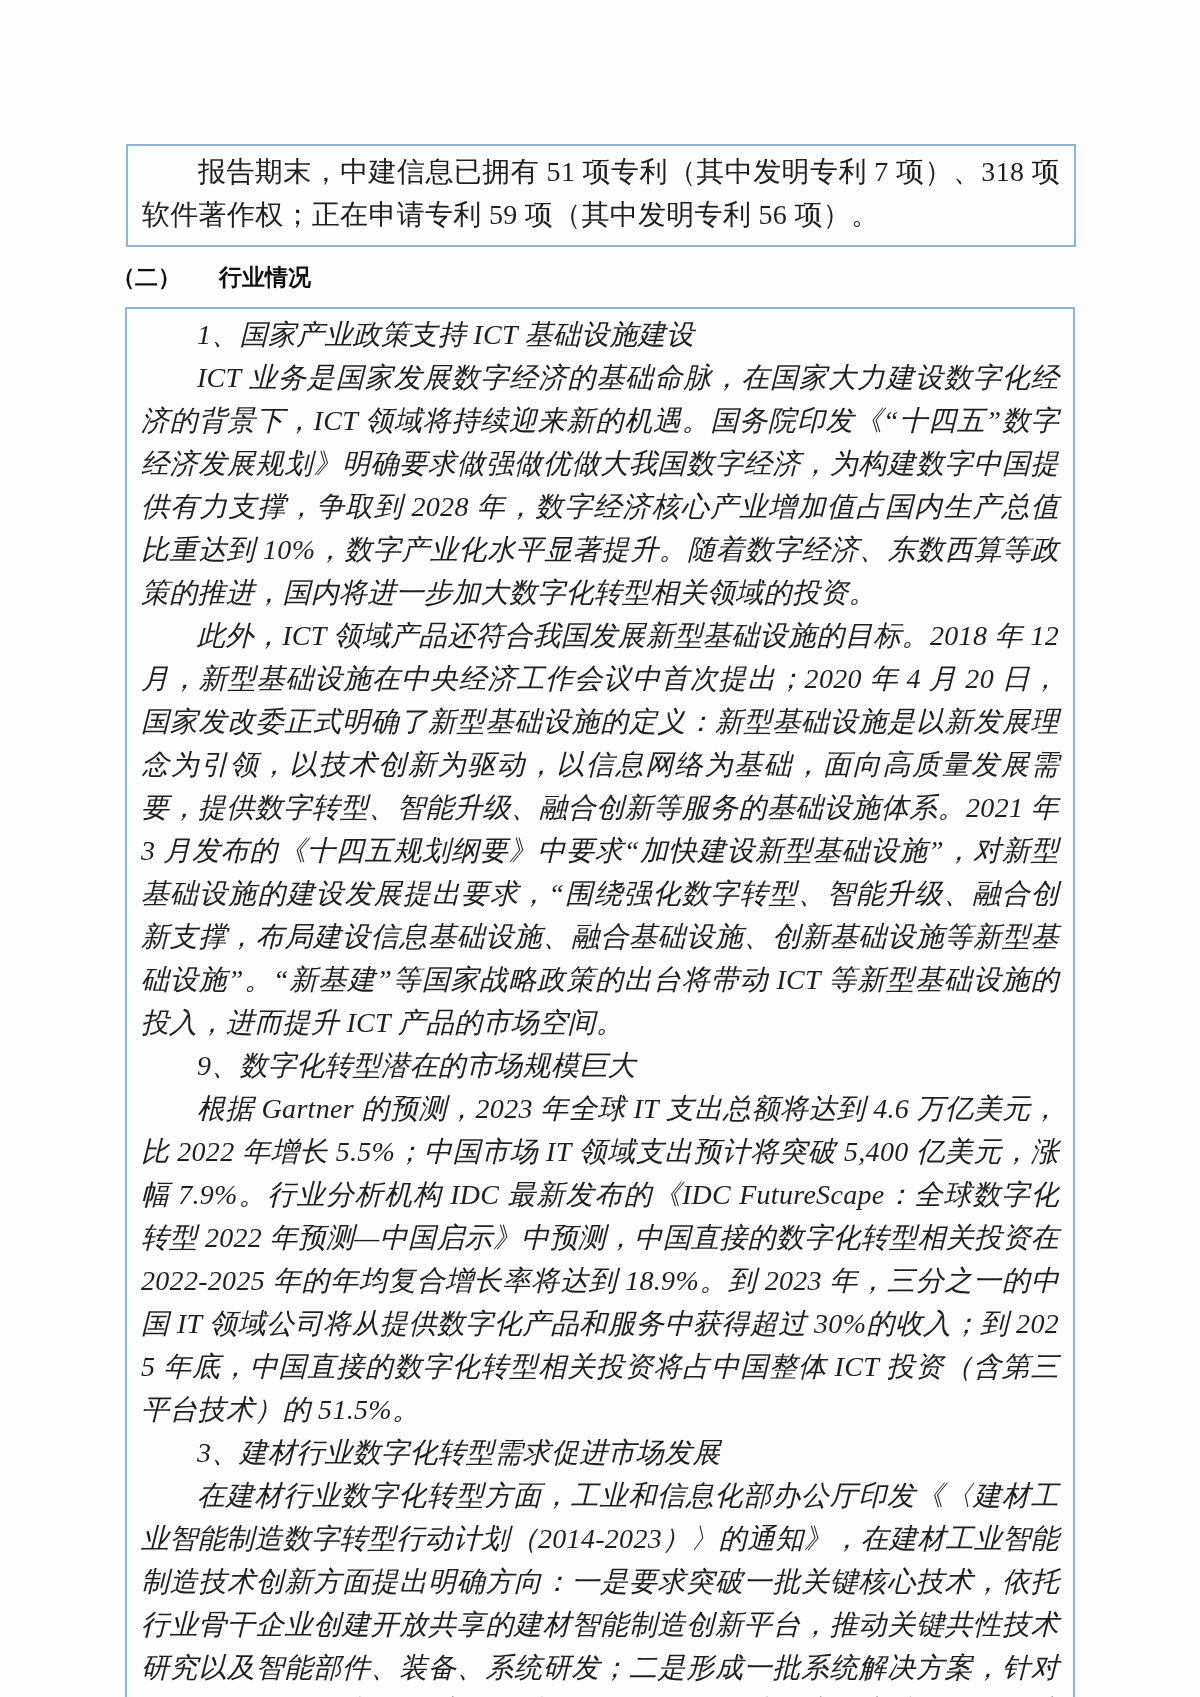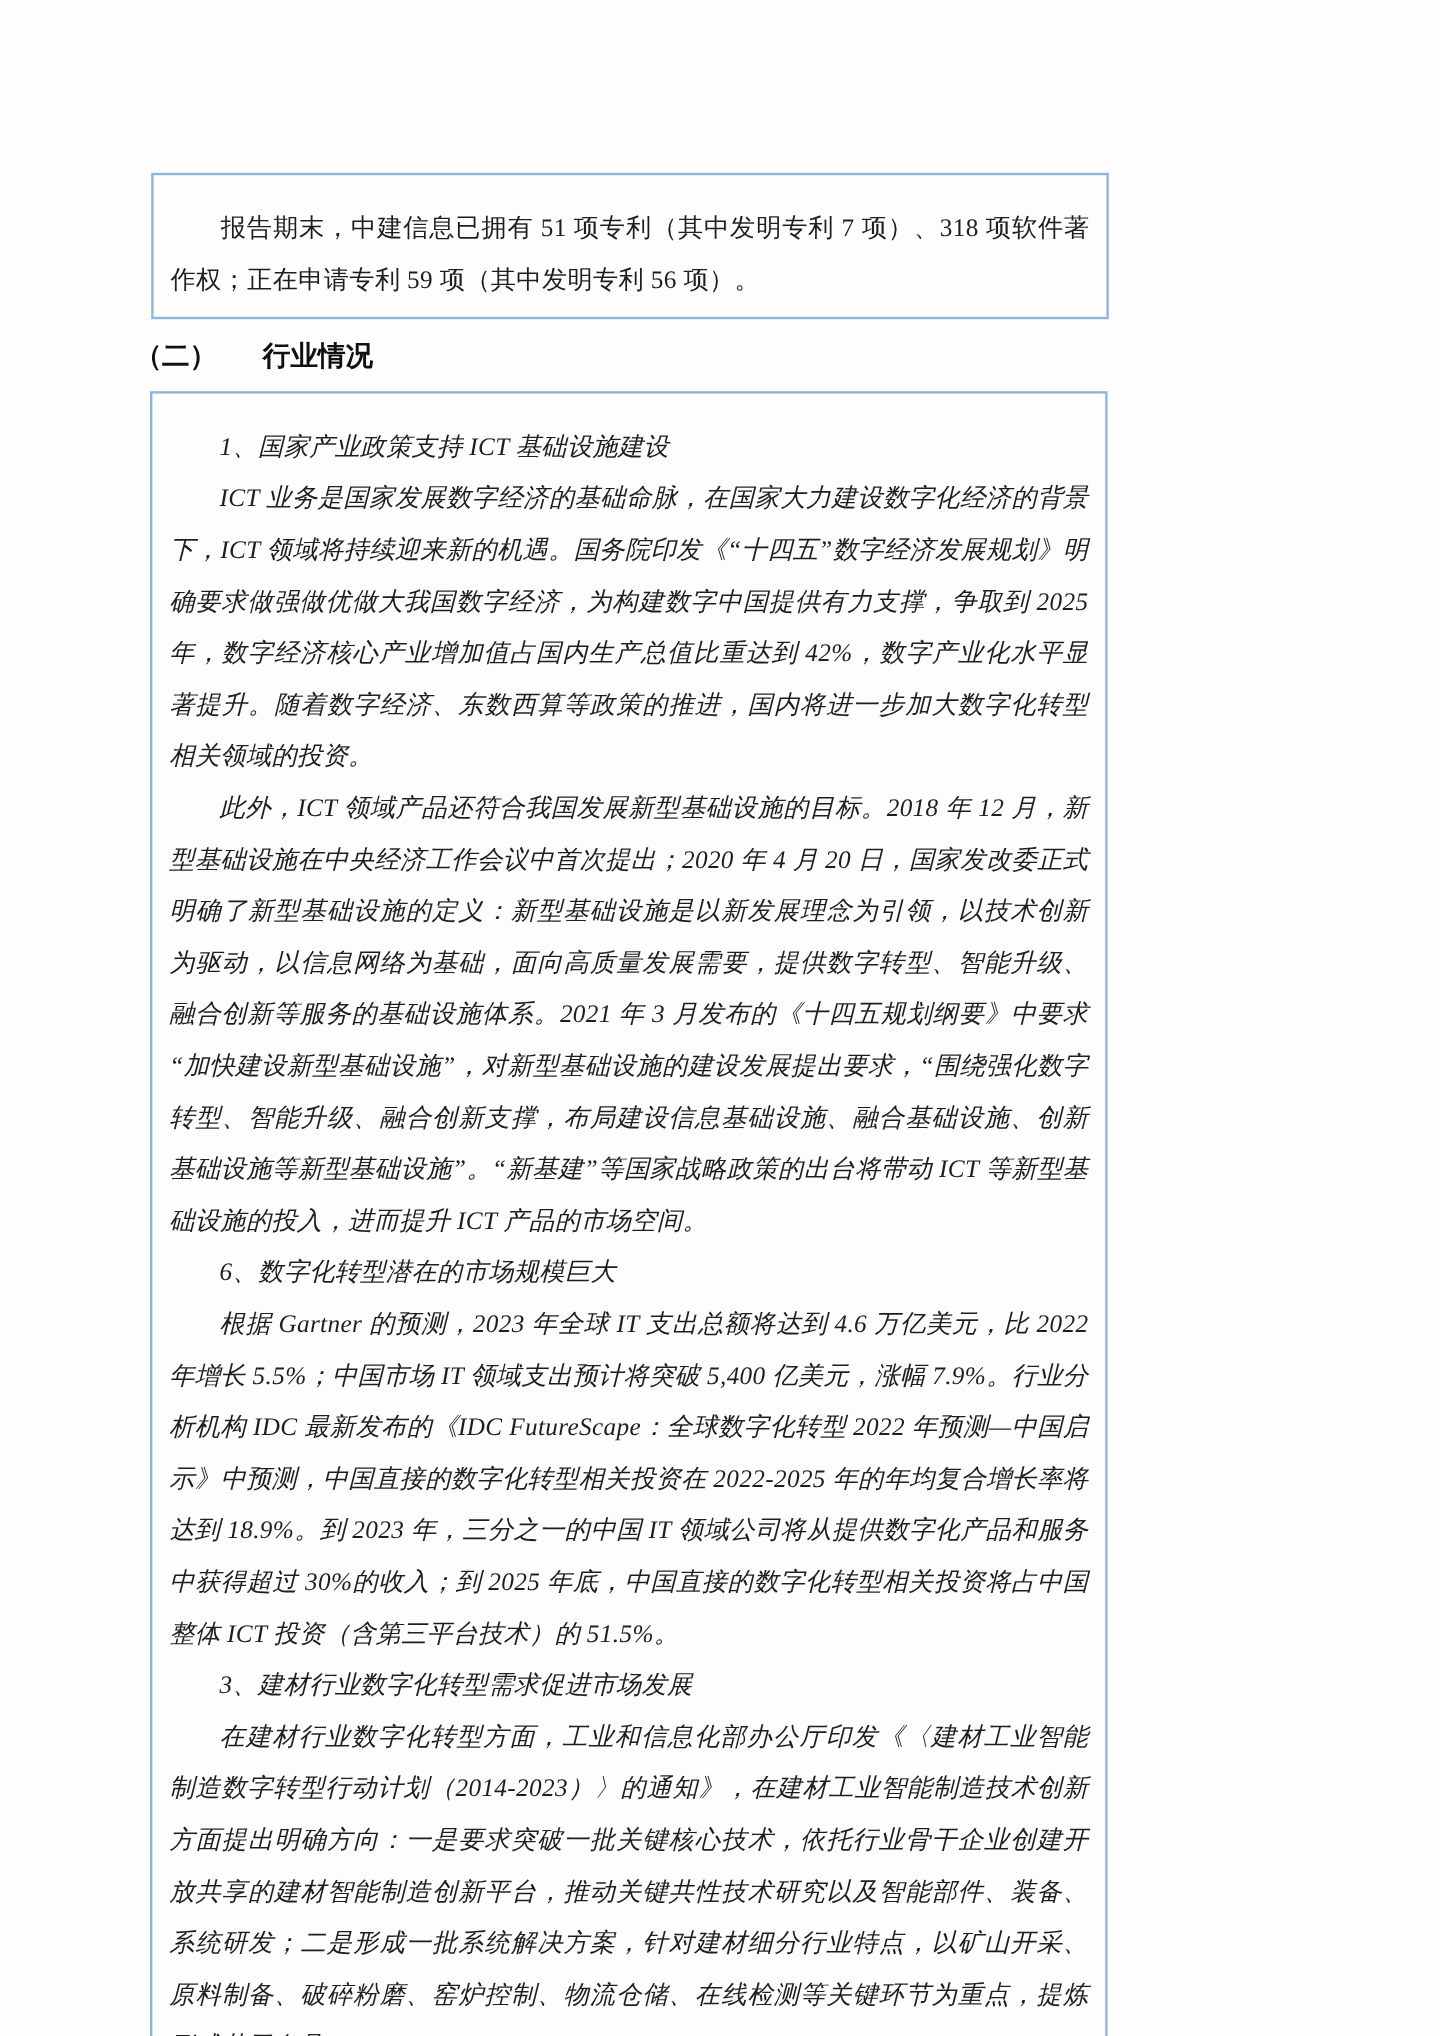--- a/index.html
+++ b/index.html
@@ -10,25 +10,25 @@
     min-height: 1697px;
     box-sizing: border-box;
     padding-top: 144px;
     background: #fefefe;
     font-family: "Liberation Serif", "DejaVu Serif", serif;
     color: #1e1e1e;
   }
 
   .text-box {
     box-sizing: border-box;
-    width: 798px;
+    width: 950px;
     border: 2px solid #8fb6da;
     background: #fdfdfd;
-    padding: 23px 14px 9px 14px;
-    font-size: 21px;
+    padding: 4px 14px 9px 14px;
+    font-size: 28px;
     line-height: 43px;
     text-align: justify;
     letter-spacing: 0.3px;
   }
 
   .text-box p {
     margin: 0;
     text-indent: 2em;
     word-break: break-all;
   }
@@ -55,21 +55,21 @@
   <section class="text-box box1">
     <p>报告期末，中建信息已拥有 51 项专利（其中发明专利 7 项）、318 项软件著作权；正在申请专利 59 项（其中发明专利 56 项）。</p>
   </section>
 
   <h2 class="section-heading">
     <span class="num">（二）</span><span>行业情况</span>
   </h2>
 
   <section class="text-box box2">
     <p>1、国家产业政策支持 ICT 基础设施建设</p>
-    <p>ICT 业务是国家发展数字经济的基础命脉，在国家大力建设数字化经济的背景下，ICT 领域将持续迎来新的机遇。国务院印发《“十四五”数字经济发展规划》明确要求做强做优做大我国数字经济，为构建数字中国提供有力支撑，争取到 2025 年，数字经济核心产业增加值占国内生产总值比重达到 42%，数字产业化水平显著提升。随着数字经济、东数西算等政策的推进，国内将进一步加大数字化转型相关领域的投资。</p>
+    <p>ICT 业务是国家发展数字经济的基础命脉，在国家大力建设数字化经济的背景下，ICT 领域将持续迎来新的机遇。国务院印发《“十四五”数字经济发展规划》明确要求做强做优做大我国数字经济，为构建数字中国提供有力支撑，争取到 2028 年，数字经济核心产业增加值占国内生产总值比重达到 10%，数字产业化水平显著提升。随着数字经济、东数西算等政策的推进，国内将进一步加大数字化转型相关领域的投资。</p>
     <p>此外，ICT 领域产品还符合我国发展新型基础设施的目标。2018 年 12 月，新型基础设施在中央经济工作会议中首次提出；2020 年 4 月 20 日，国家发改委正式明确了新型基础设施的定义：新型基础设施是以新发展理念为引领，以技术创新为驱动，以信息网络为基础，面向高质量发展需要，提供数字转型、智能升级、融合创新等服务的基础设施体系。2021 年 3 月发布的《十四五规划纲要》中要求“加快建设新型基础设施”，对新型基础设施的建设发展提出要求，“围绕强化数字转型、智能升级、融合创新支撑，布局建设信息基础设施、融合基础设施、创新基础设施等新型基础设施”。“新基建”等国家战略政策的出台将带动 ICT 等新型基础设施的投入，进而提升 ICT 产品的市场空间。</p>
-    <p>6、数字化转型潜在的市场规模巨大</p>
+    <p>9、数字化转型潜在的市场规模巨大</p>
     <p>根据 Gartner 的预测，2023 年全球 IT 支出总额将达到 4.6 万亿美元，比 2022 年增长 5.5%；中国市场 IT 领域支出预计将突破 5,400 亿美元，涨幅 7.9%。行业分析机构 IDC 最新发布的《IDC FutureScape：全球数字化转型 2022 年预测—中国启示》中预测，中国直接的数字化转型相关投资在 2022-2025 年的年均复合增长率将达到 18.9%。到 2023 年，三分之一的中国 IT 领域公司将从提供数字化产品和服务中获得超过 30%的收入；到 2025 年底，中国直接的数字化转型相关投资将占中国整体 ICT 投资（含第三平台技术）的 51.5%。</p>
     <p>3、建材行业数字化转型需求促进市场发展</p>
     <p>在建材行业数字化转型方面，工业和信息化部办公厅印发《〈建材工业智能制造数字转型行动计划（2014-2023）〉的通知》，在建材工业智能制造技术创新方面提出明确方向：一是要求突破一批关键核心技术，依托行业骨干企业创建开放共享的建材智能制造创新平台，推动关键共性技术研究以及智能部件、装备、系统研发；二是形成一批系统解决方案，针对建材细分行业特点，以矿山开采、原料制备、破碎粉磨、窑炉控制、物流仓储、在线检测等关键环节为重点，提炼形成若干套具</p>
   </section>
 
 </div>
 
 </body></html>

